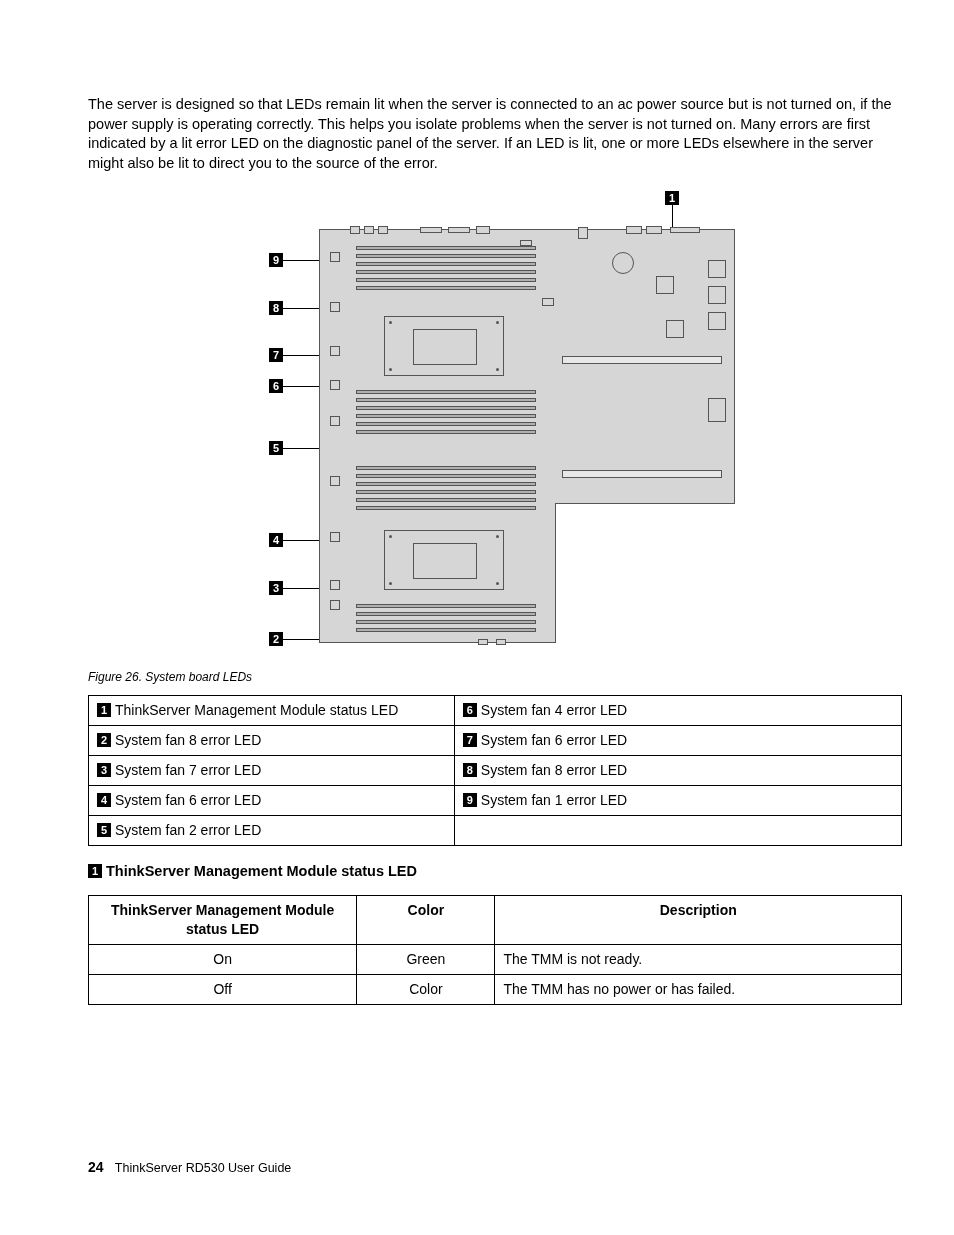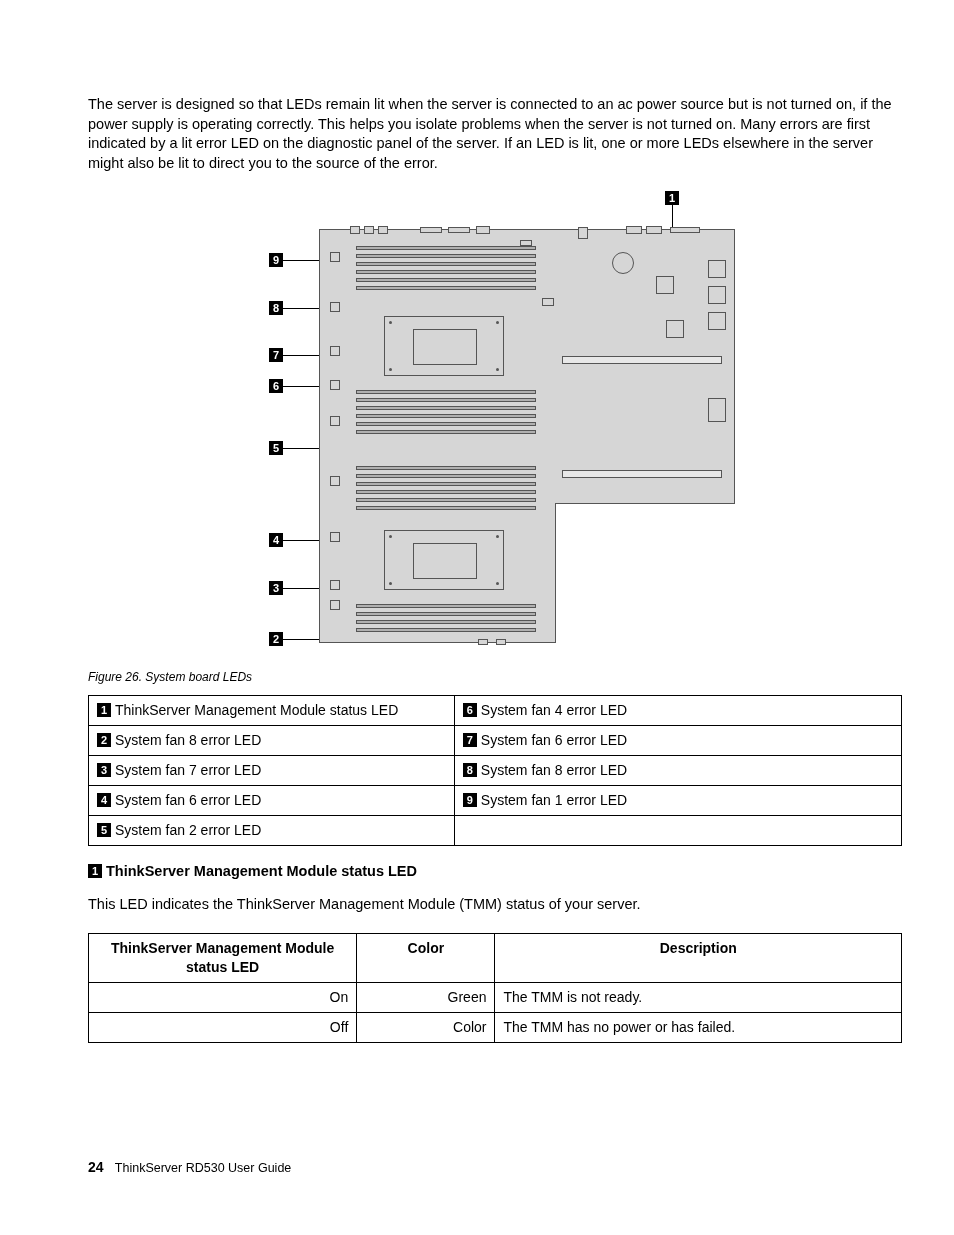--- a/index.html
+++ b/index.html
@@ -132,21 +132,21 @@
     line-height: 14px;
     text-align: center;
     margin-right: 4px;
     vertical-align: 1px;
   }
   .section-head {
     font-weight: bold;
     margin: 16px 0 14px 0;
   }
   .status-table th { text-align: center; }
-  .status-table td.c { text-align: right; }
+  .status-table td.c { text-align: center; }
   .footer {
     position: absolute;
     left: 88px;
     bottom: 58px;
     font-size: 12.5px;
   }
   .footer b { font-size: 14px; margin-right: 8px; }
   .corner-dot {
     position:absolute; width:3px; height:3px; border-radius:50%; background:#555;
   }
@@ -293,21 +293,20 @@
       <td><span class="num-badge">5</span><span>System fan 2 error LED</span></td>
       <td></td>
     </tr>
   </tbody>
     </table>
 
   <div class="section-head">
     <span class="num-badge">1</span><span>ThinkServer Management Module status LED</span>
   </div>
 
-  <p>This LED indicates the ThinkServer Management Module (TMM) status of your server.</p>
 
   <table class="status-table">
     <tbody>
         <tr>
       <th style="width:33%">ThinkServer Management Module status LED</th>
       <th style="width:17%">Color</th>
       <th>Description</th>
     </tr>
     <tr>
       <td class="c">On</td>

